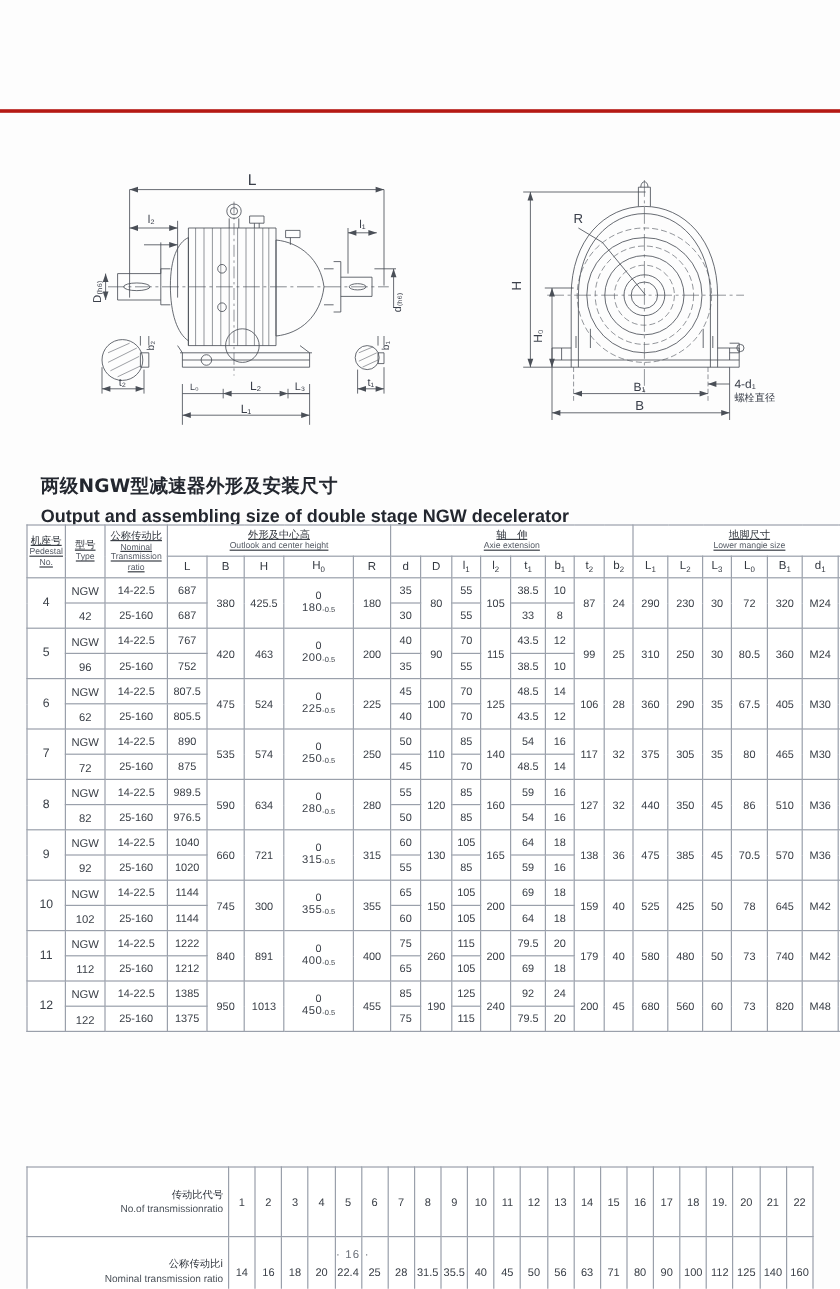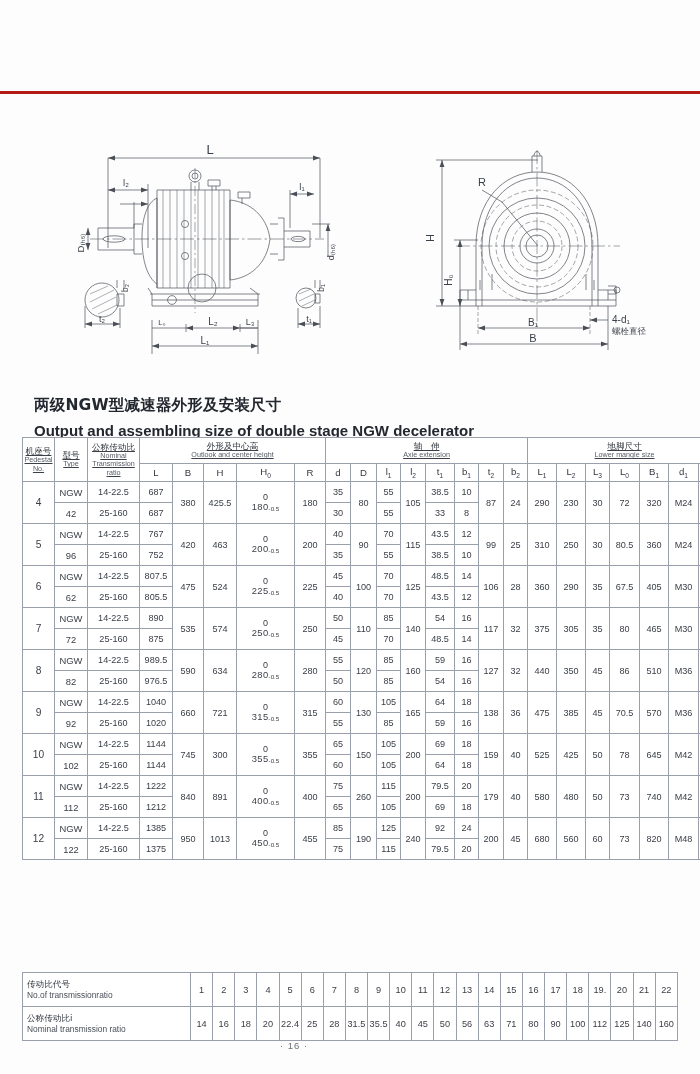--- a/index.html
+++ b/index.html
@@ -92,21 +92,21 @@
   .h0bot { font-size: 9.4px; letter-spacing: .4px; }
   .h0bot .tol { font-size: 6.2px; vertical-align: -1px; letter-spacing: 0; }
 
   
   #ratio-table {
     position: absolute;
     left: 22px; top: 972px;
     width: 656px;
   }
   #ratio-table td { font-size: 9.2px; height: 23px; }
-  #ratio-table td.rowlabel { text-align: left; padding: 6px 4px; }
+  #ratio-table td.rowlabel { text-align: right; padding: 18px 4px; }
   #ratio-table .lbl-cn {
     font-size: 8.6px; line-height: 1.25; color: #2f343c;
     font-family: "DejaVu Sans", "Liberation Sans", sans-serif;
   }
   #ratio-table .lbl-en { font-size: 8.4px; line-height: 1.25; color: #4a5058; }
 
   
   .footer {
     position: absolute;
     left: 0; top: 1040px; width: 588px;

